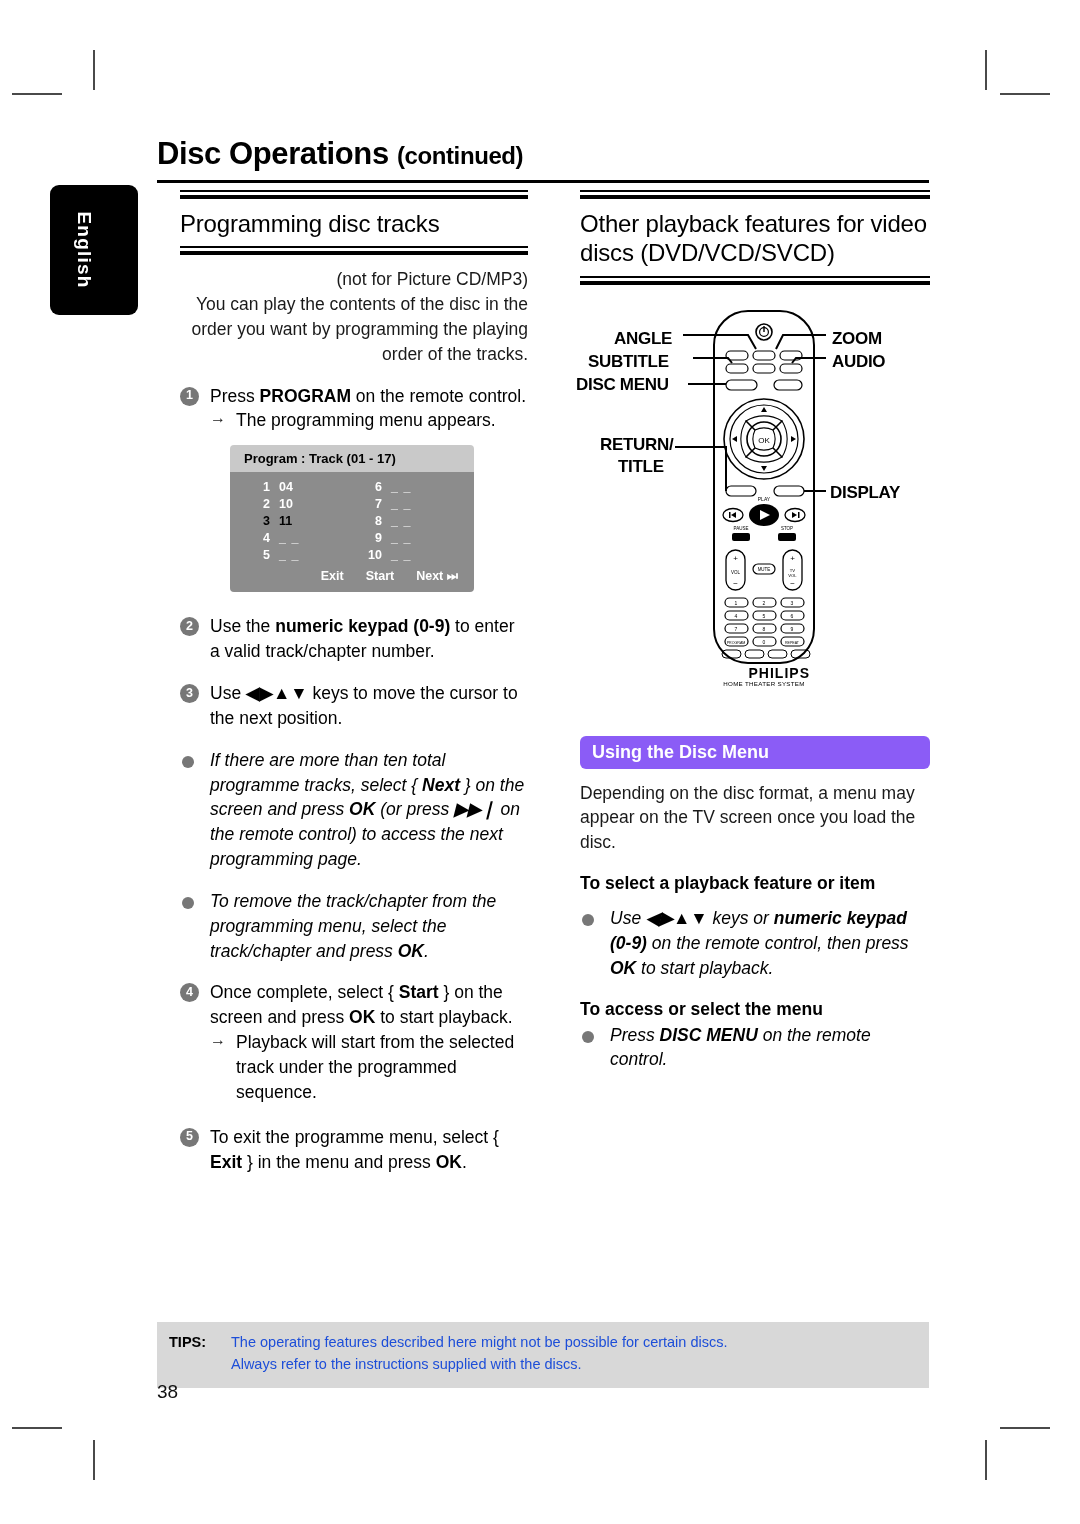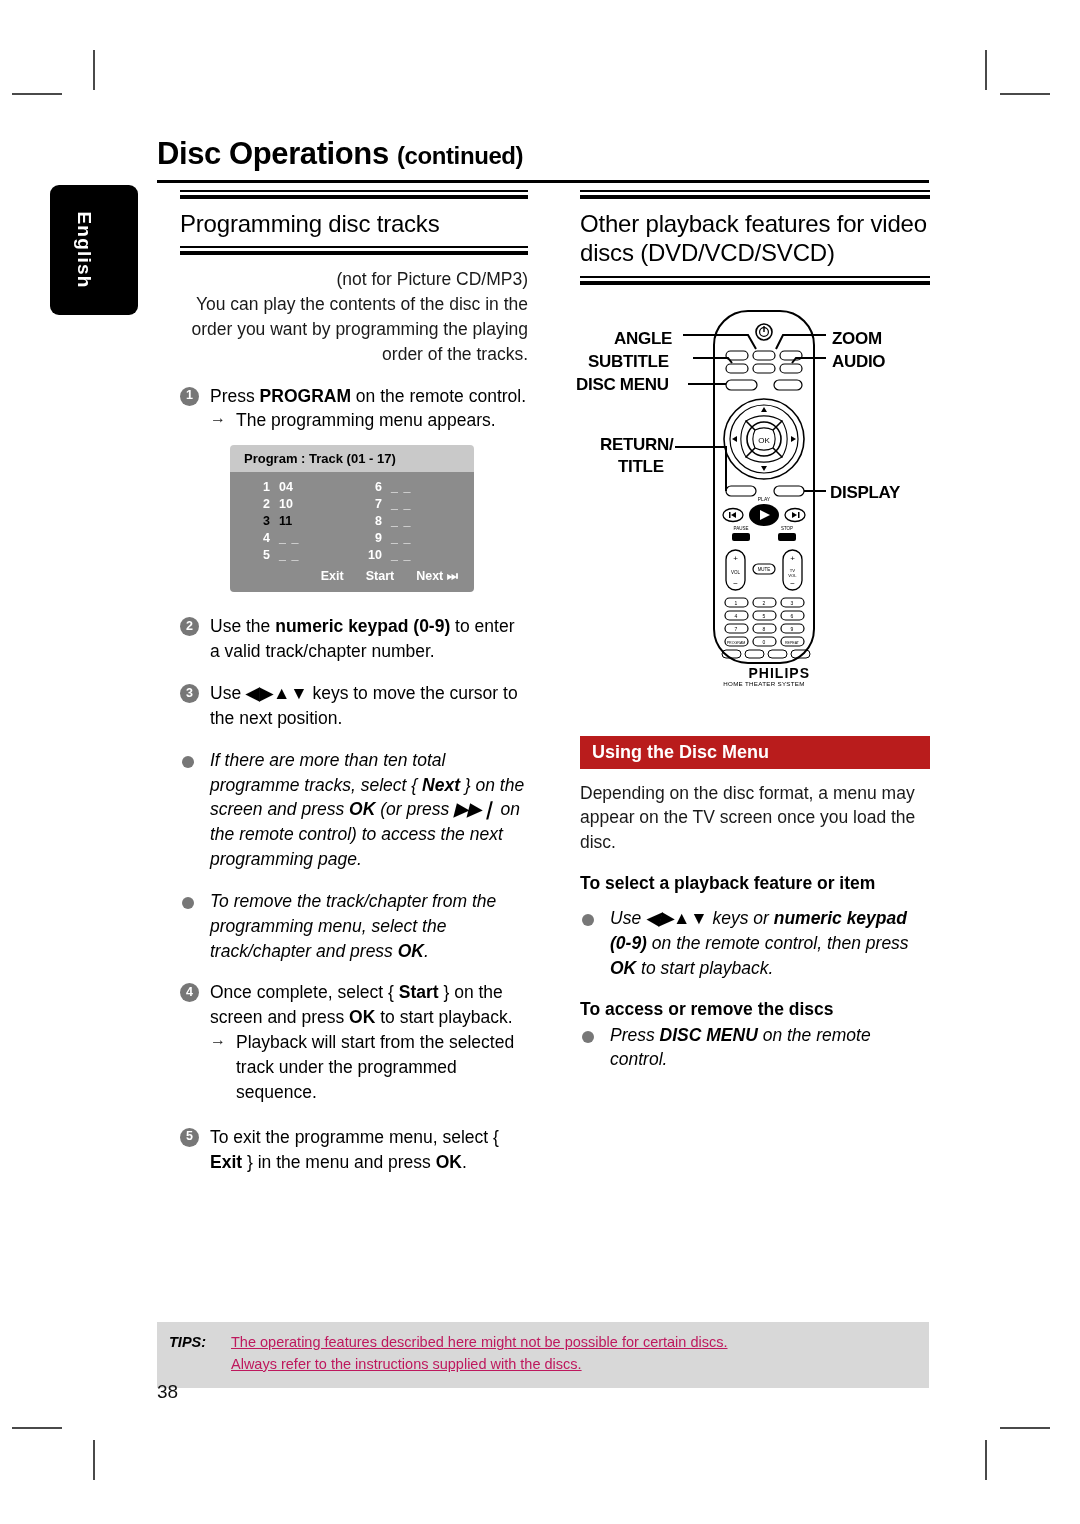--- a/index.html
+++ b/index.html
@@ -107,40 +107,40 @@
   .osd-cell .idx { min-width: 16px; text-align: right; }
   .osd-cell.sel { color: #000; }
   .osd-cell .val.empty { letter-spacing: 1px; }
   .osd-foot {
     display: flex; justify-content: flex-end; gap: 22px;
     font-size: 12.5px; font-weight: bold; padding: 7px 6px 2px 0;
   }
 
   
   .grey-bar {
-    background: #b91c1c; color: #fff; font-weight: bold;
-    font-size: 18px; padding: 6px 0 6px 12px; margin-top: 8px;
+    background: #8b5cf6; color: #fff; font-weight: bold;
+    font-size: 18px; padding: 6px 0 6px 12px; margin-top: 8px; border-radius: 6px;
   }
   .sub-head { font-weight: bold; font-size: 17.5px; margin-top: 18px; }
 
   
   .remote-wrap { position: relative; width: 350px; height: 395px; margin-top: 22px; }
   .rc-label {
     position: absolute; font-weight: bold; font-size: 17px; letter-spacing: -0.3px;
     white-space: nowrap;
   }
 
   
   .tips {
     position: absolute; left: 157px; top: 1322px; width: 772px;
     background: #d8d8d8; padding: 10px 0 12px 12px;
   }
   .tips-row { display: flex; font-size: 14.5px; line-height: 1.5; }
-  .tips-label { font-weight: bold; font-style: italic; width: 62px; flex: none; }
-  .tips-lines { color: #be185d; text-decoration: underline; }
+  .tips-label { font-weight: bold; width: 62px; flex: none; }
+  .tips-lines { color: #1d4ed8; }
 
   .page-num {
     position: absolute; left: 157px; top: 1381px;
     font-size: 19px; color: #111;
   }
 </style>
 </head>
 <body>
 
 <div class="page">
@@ -428,21 +428,21 @@
     <div class="grey-bar" style="margin-top:34px;">Using the Disc Menu</div>
 
     <div class="body-txt" style="margin-top:12px;">Depending on the disc format, a menu may appear on the TV screen once you load the disc.</div>
 
     <div class="sub-head">To select a playback feature or item</div>
     <div class="bullet" style="margin-top:12px;">
       <span class="dot"></span>
       <span>Use </span><span class="b">◀▶▲▼</span><span> keys or </span><span class="b">numeric keypad (0-9)</span><span> on the remote control, then press </span><span class="b">OK</span><span> to start playback.</span>
     </div>
 
-    <div class="sub-head">To access or remove the discs</div>
+    <div class="sub-head">To access or select the menu</div>
     <div class="bullet" style="margin-top:3px;">
       <span class="dot"></span>
       <span>Press </span><span class="b">DISC MENU</span><span> on the remote control.</span>
     </div>
   </div>
 
   <div class="tips">
     <div class="tips-row">
       <div class="tips-label">TIPS:</div>
       <div class="tips-lines">

